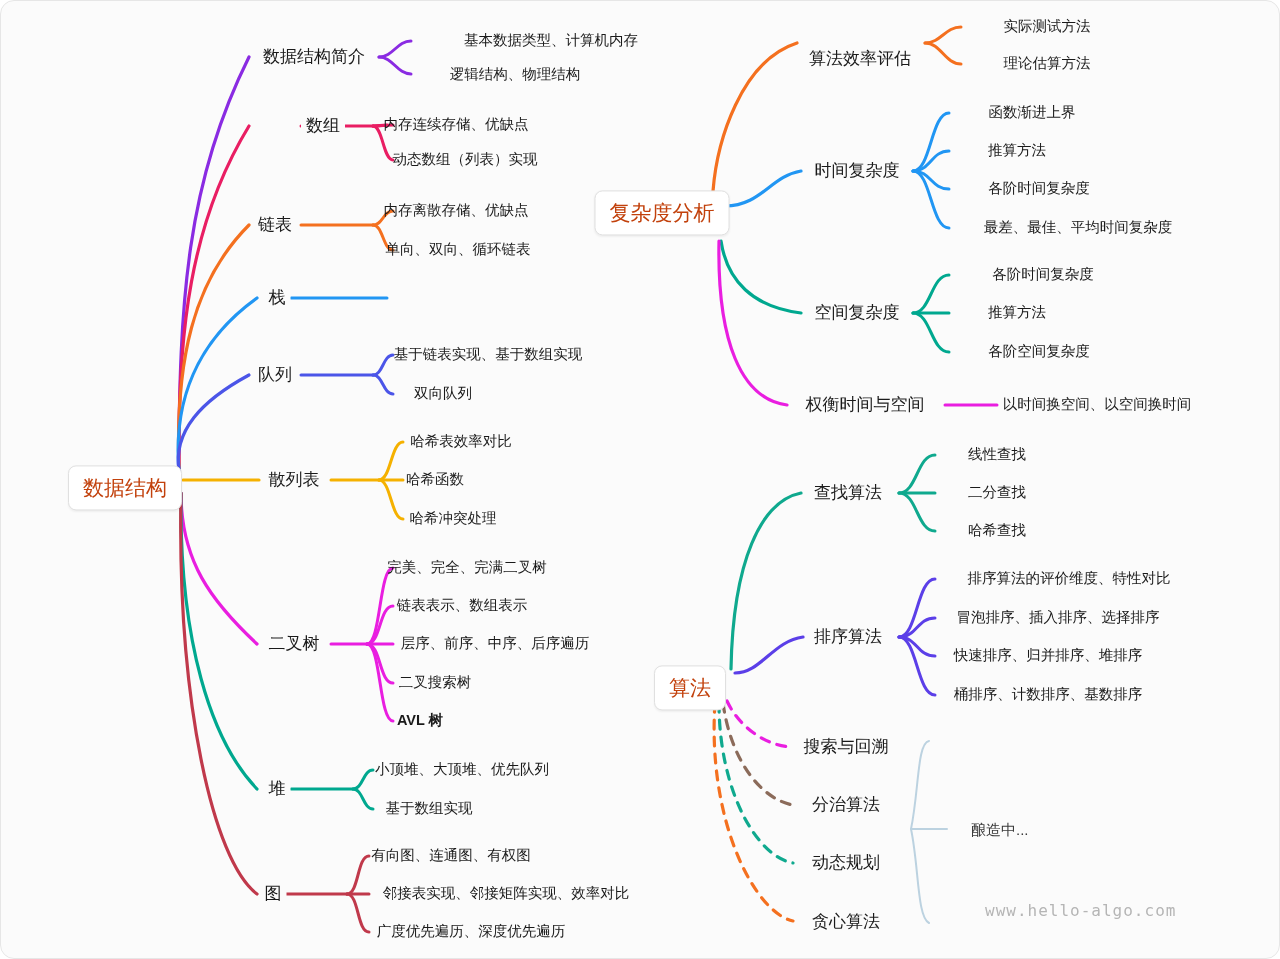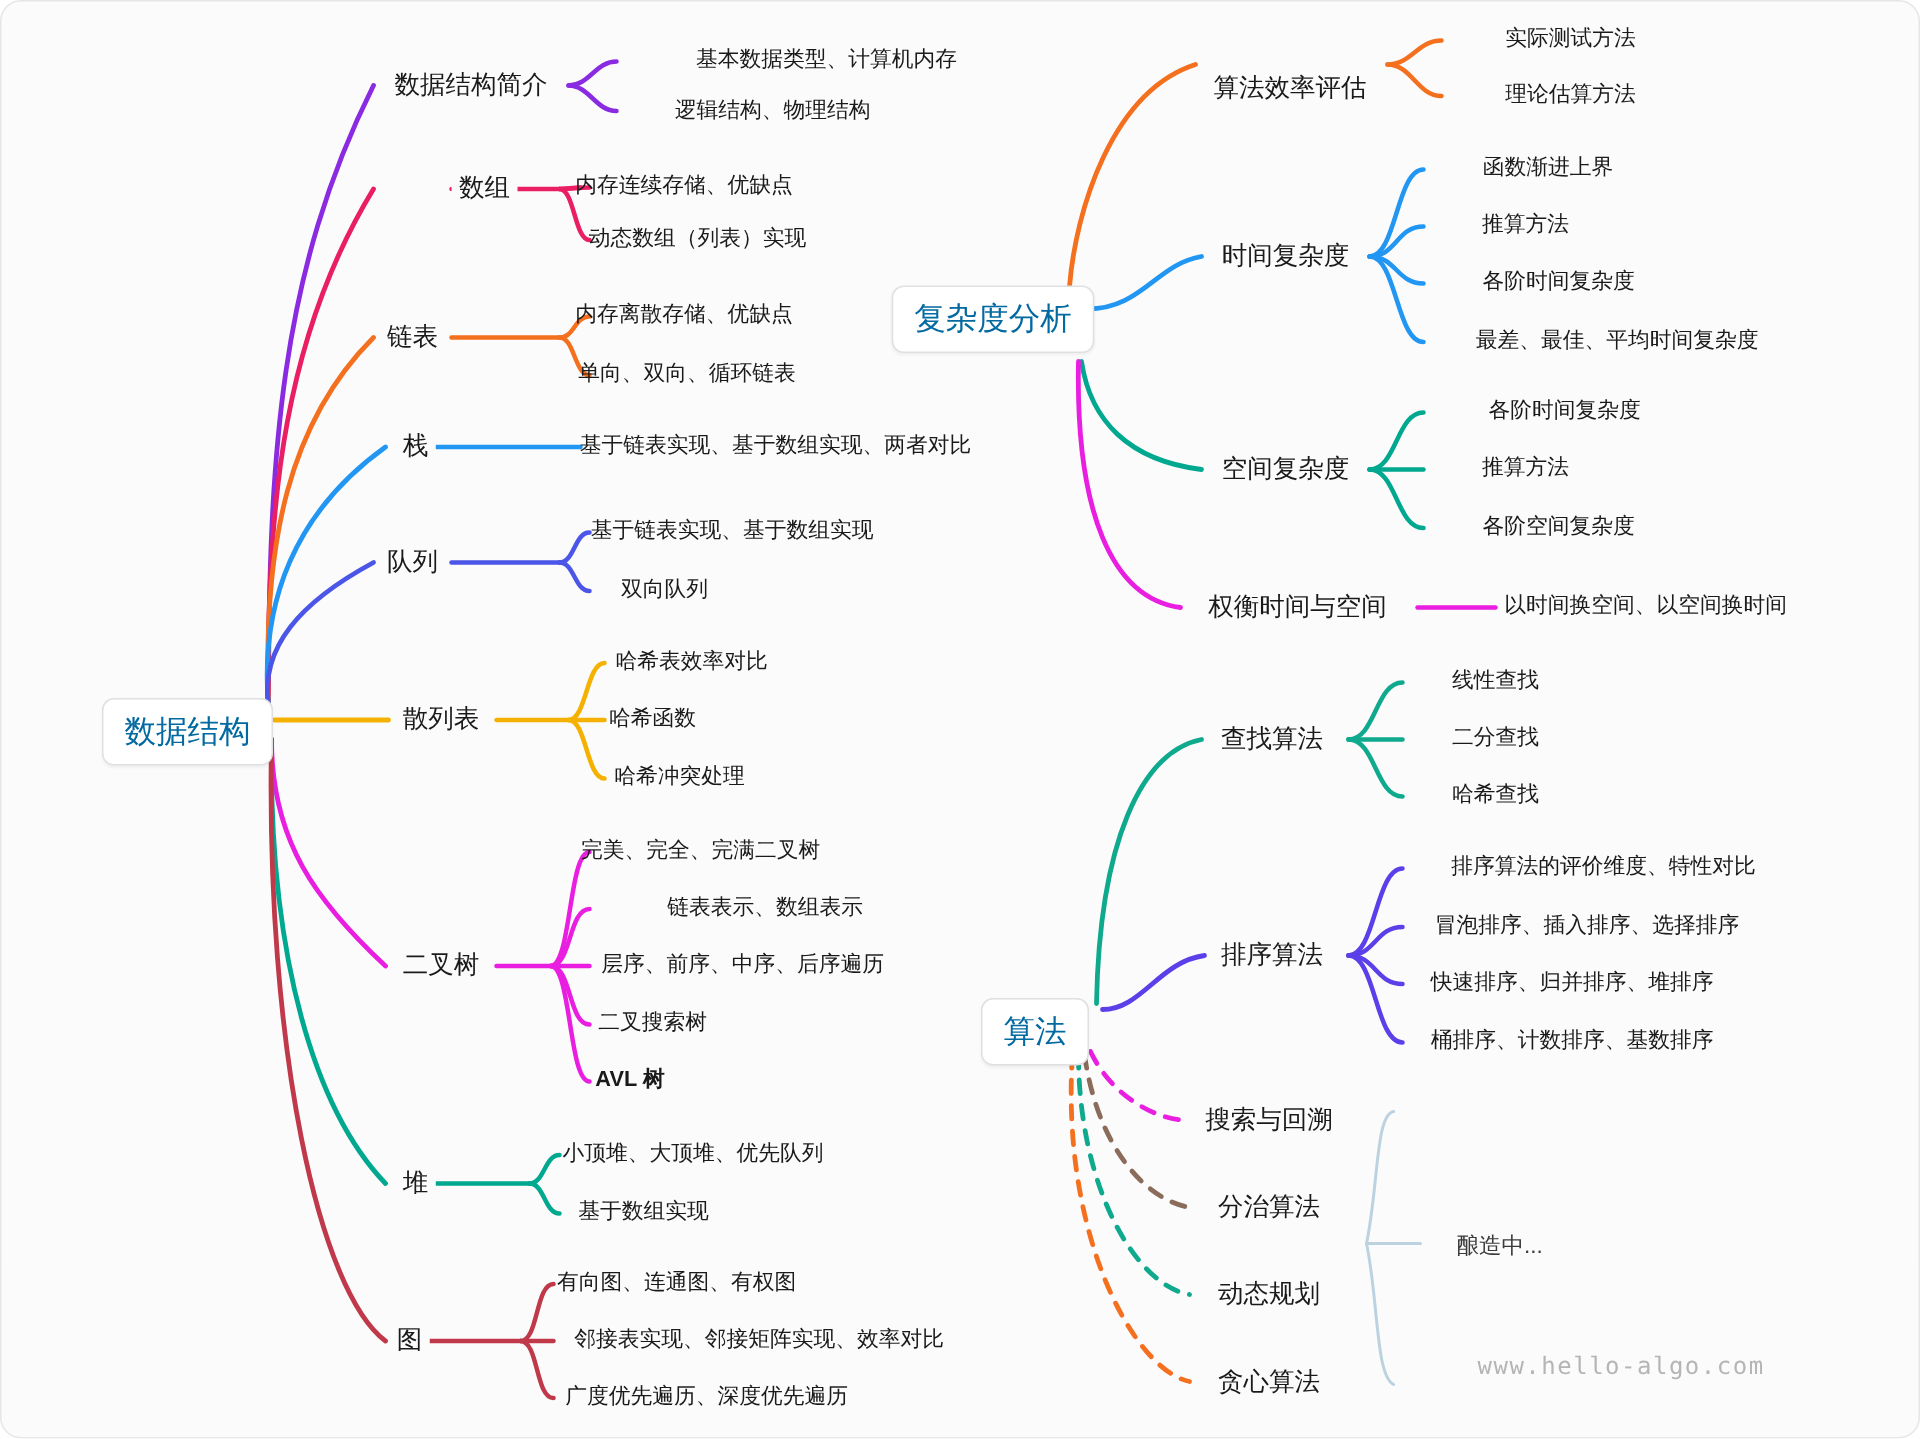--- a/index.html
+++ b/index.html
@@ -1,20 +1,20 @@
 <!DOCTYPE html>
 <html><head>
 <meta charset="utf-8">
 <style>
   html,body{margin:0;padding:0;background:#fff;}
   body{font-family:"Liberation Sans","DejaVu Sans",sans-serif;}
   #root{position:relative;width:1280px;height:959px;background:#fbfbfb;border:1px solid #e6e6e6;border-radius:14px;box-sizing:border-box;overflow:hidden;}
   svg.lines{position:absolute;left:0;top:0;width:1280px;height:959px;pointer-events:none;}
   .node{position:absolute;transform:translate(-50%,-50%);white-space:nowrap;line-height:1.2;}
-  .root-node{font-size:21px;color:#0369a1;background:#fff;border:1px solid #e0e0e0;border-radius:8px;padding:9px 14px;box-shadow:0 1px 2px rgba(0,0,0,.05);}
+  .root-node{font-size:21px;color:#c2410c;background:#fff;border:1px solid #e0e0e0;border-radius:8px;padding:9px 14px;box-shadow:0 1px 2px rgba(0,0,0,.05);}
   .sec-node{font-size:17px;color:#1a1a1a;background:#fbfbfb;padding:2px 5px;}
   .leaf-node{font-size:14.5px;color:#1a1a1a;background:transparent;padding:1px 3px;}
   .leaf-bold{font-weight:bold;}
   .watermark{position:absolute;font-family:"DejaVu Sans Mono","Liberation Mono",monospace;font-size:16px;color:#b5b5b5;letter-spacing:1px;}
   .brewing{position:absolute;font-size:15px;color:#3a3a3a;}
 </style>
 </head>
 <body>
 
 <div id="root">
@@ -121,34 +121,33 @@
 
   <div class="node sec-node" style="left:274px;top:125px;margin-left:48px;">数组</div>
   <div class="node leaf-node" style="left:455px;top:124px;">内存连续存储、优缺点</div>
   <div class="node leaf-node" style="left:464px;top:159px;text-align:center;">动态数组（列表）实现</div>
 
   <div class="node sec-node" style="left:274px;top:224px;">链表</div>
   <div class="node leaf-node" style="left:455px;top:210px;">内存离散存储、优缺点</div>
   <div class="node leaf-node" style="left:457px;top:249px;">单向、双向、循环链表</div>
 
   <div class="node sec-node" style="left:276px;top:297px;">栈</div>
-  <div class="node leaf-node" style="left:516px;top:297px;">基于链表实现、基于数组实现、两者对比</div>
 
   <div class="node sec-node" style="left:274px;top:374px;">队列</div>
   <div class="node leaf-node" style="left:487px;top:354px;">基于链表实现、基于数组实现</div>
   <div class="node leaf-node" style="left:423px;top:393px;margin-left:19px;">双向队列</div>
 
   <div class="node sec-node" style="left:293px;top:479px;">散列表</div>
   <div class="node leaf-node" style="left:460px;top:441px;">哈希表效率对比</div>
   <div class="node leaf-node" style="left:434px;top:479px;">哈希函数</div>
   <div class="node leaf-node" style="left:452px;top:518px;">哈希冲突处理</div>
 
   <div class="node sec-node" style="left:293px;top:643px;">二叉树</div>
   <div class="node leaf-node" style="left:466px;top:567px;font-family:Liberation Serif, serif;">完美、完全、完满二叉树</div>
-  <div class="node leaf-node" style="left:461px;top:605px;margin-left:48px;">链表表示、数组表示</div>
+  <div class="node leaf-node" style="left:461px;top:605px;">链表表示、数组表示</div>
   <div class="node leaf-node" style="left:494px;top:643px;">层序、前序、中序、后序遍历</div>
   <div class="node leaf-node" style="left:434px;top:682px;">二叉搜索树</div>
   <div class="node leaf-node leaf-bold" style="left:419px;top:720px;">AVL 树</div>
 
   <div class="node sec-node" style="left:276px;top:788px;">堆</div>
   <div class="node leaf-node" style="left:461px;top:769px;">小顶堆、大顶堆、优先队列</div>
   <div class="node leaf-node" style="left:428px;top:808px;">基于数组实现</div>
 
   <div class="node sec-node" style="left:272px;top:893px;">图</div>
   <div class="node leaf-node" style="left:450px;top:855px;">有向图、连通图、有权图</div>

